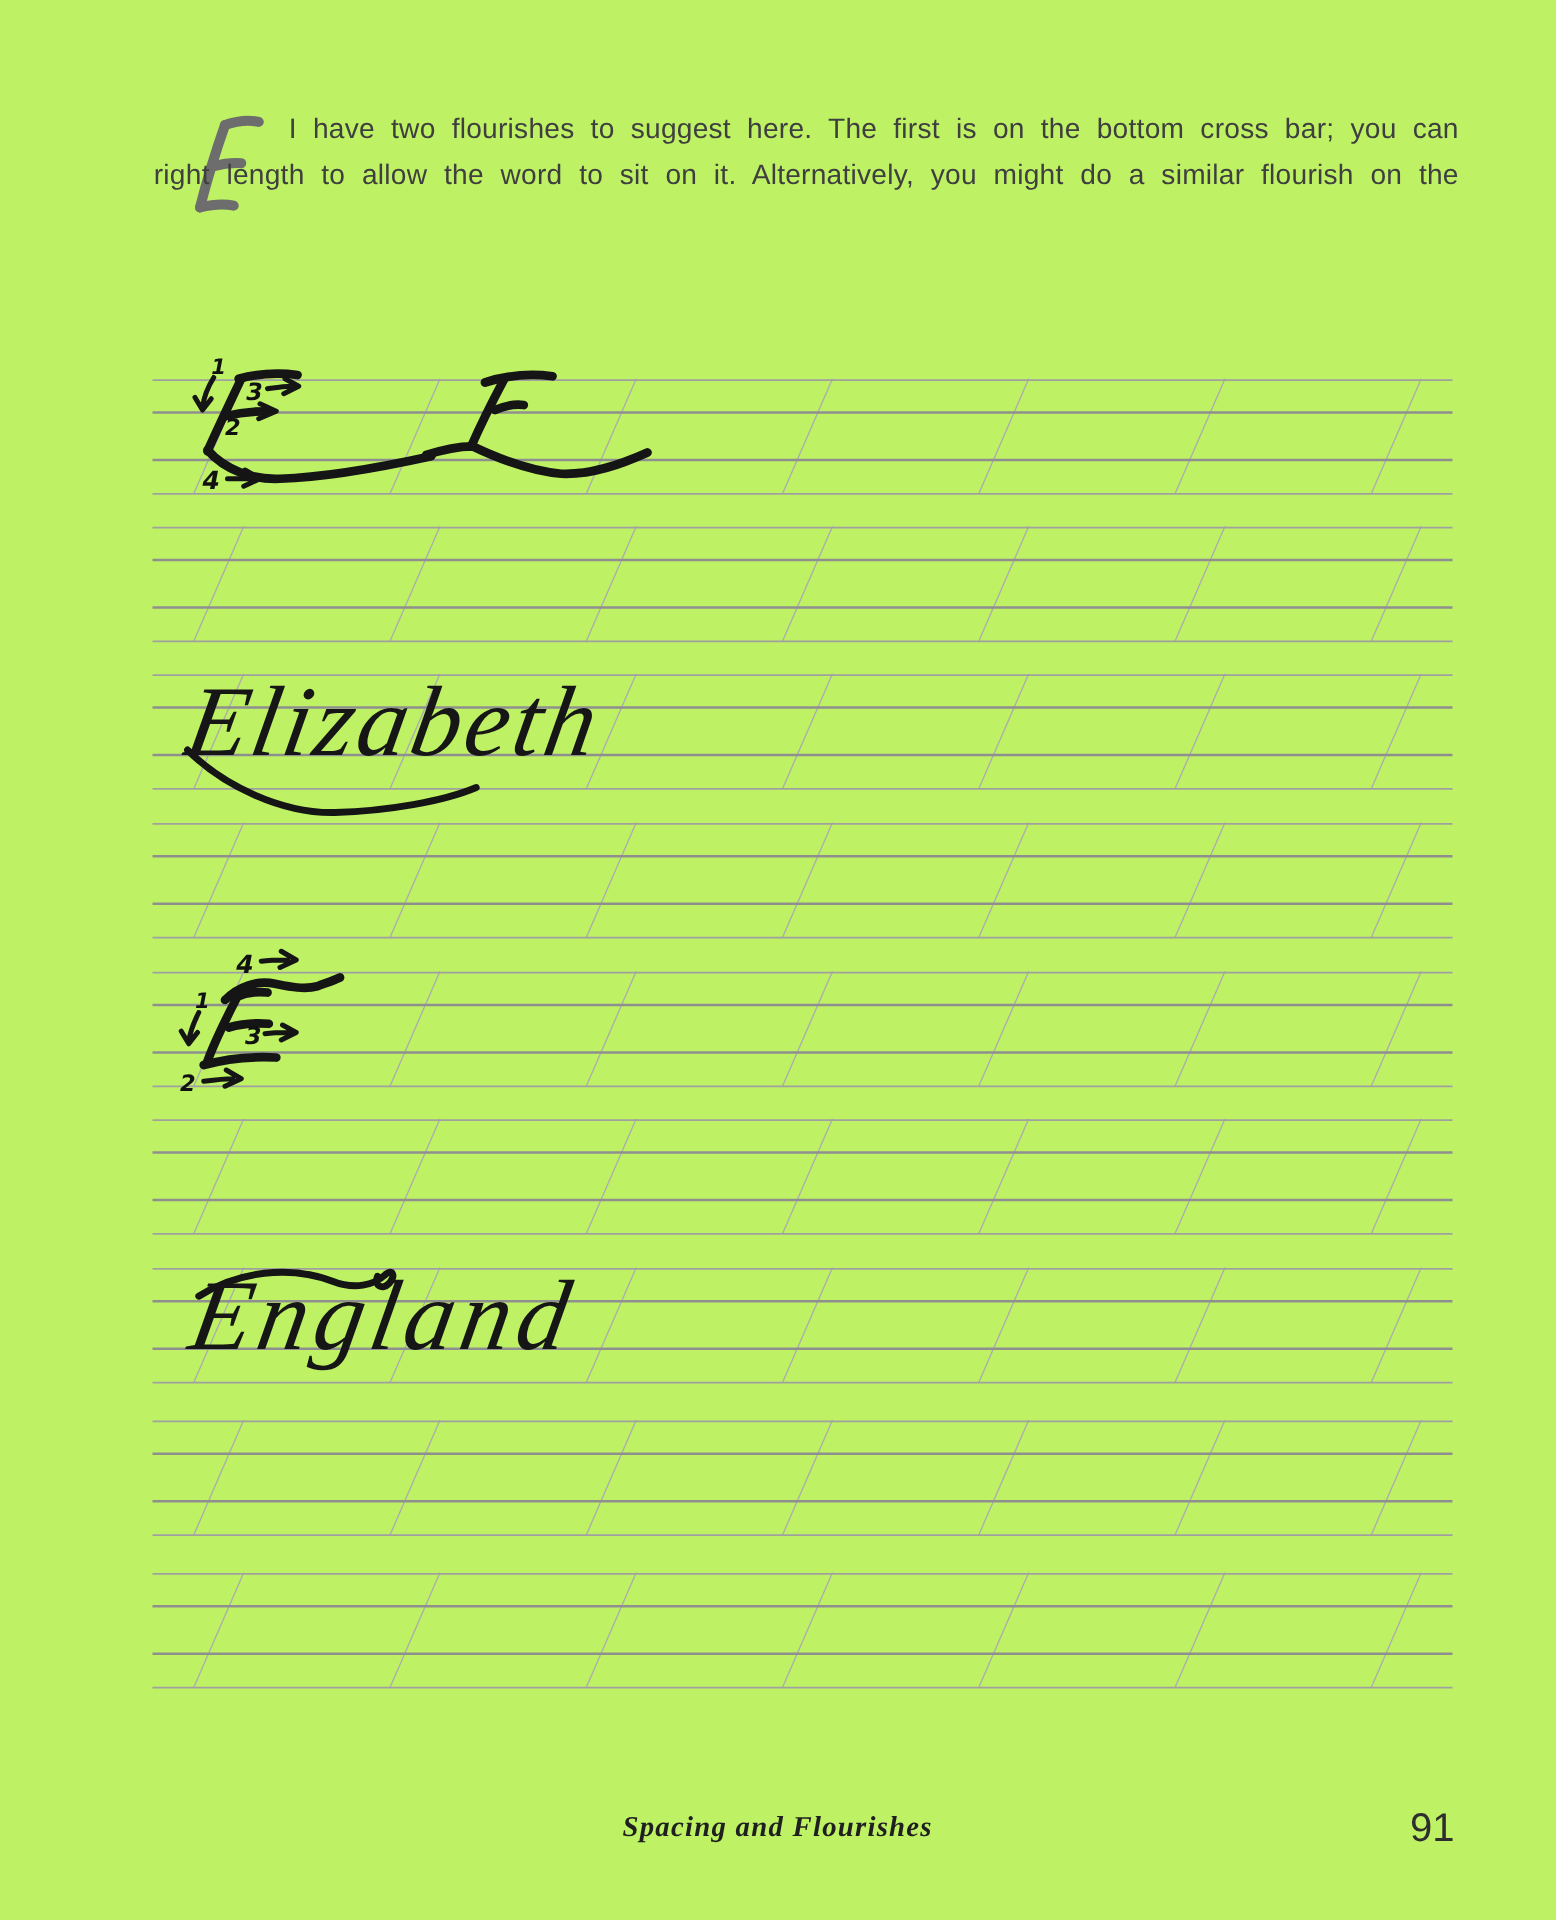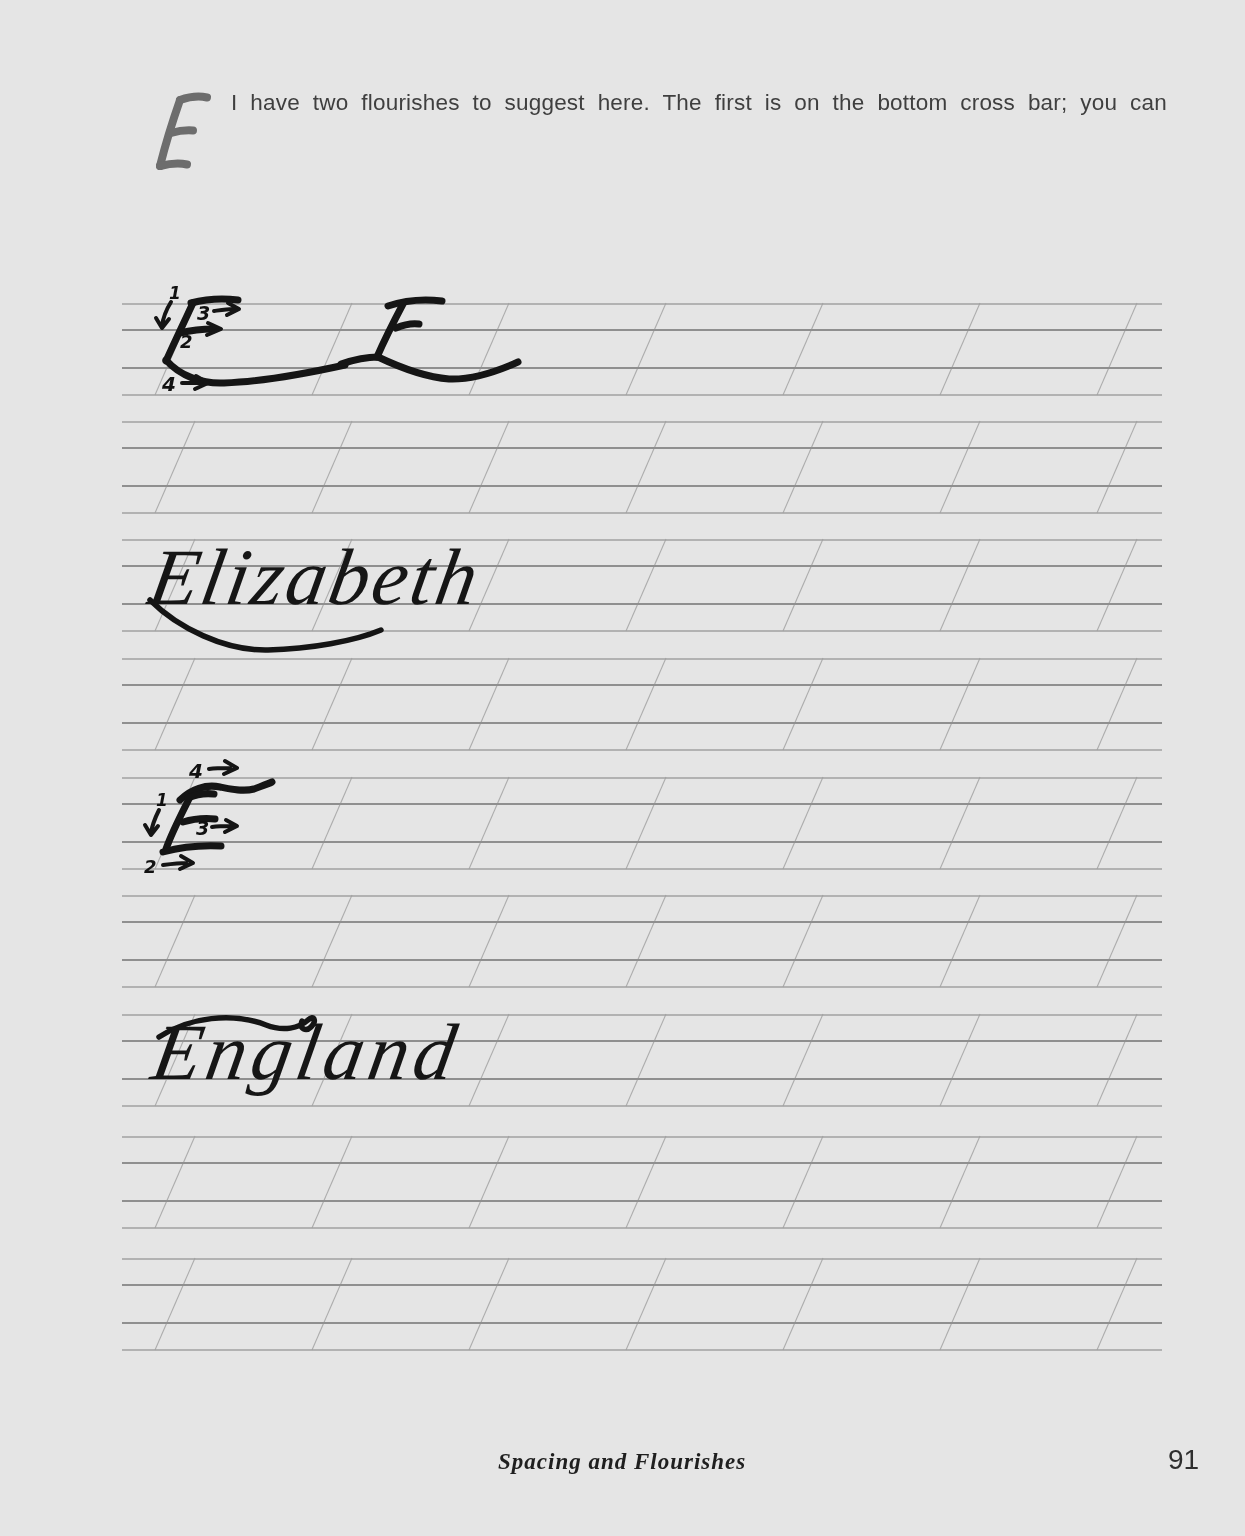--- a/index.html
+++ b/index.html
@@ -1,18 +1,18 @@
 <!DOCTYPE html>
 <html><head>
 <meta charset="utf-8">
 <style>
   html,body{margin:0;padding:0;background:#ffffff;}
   body{width:1245px;height:1536px;position:relative;overflow:hidden;
        font-family:"Liberation Sans",sans-serif;}
-  .page{position:absolute;inset:0;background:#e5e5e5;}
+  .page{position:absolute;inset:0;background:#bef264;}
 
   
   .intro{position:absolute;left:123px;top:84px;width:1044px;
          font-size:22.5px;line-height:37px;color:#3f3f3f;letter-spacing:.2px;}
   .iline{height:37px;white-space:nowrap;}
   .iline.j{white-space:normal;text-align:justify;text-align-last:justify;}
   .iline.indent{padding-left:108px;}
   .dropcap{position:absolute;left:140px;top:90px;overflow:visible;}
   .dropcap path{stroke:#6d6d6d;stroke-width:8;fill:none;stroke-linecap:round;stroke-linejoin:round;}
 
@@ -24,21 +24,21 @@
   .ink{position:absolute;left:0;top:0;pointer-events:none;}
   .stroke{stroke:#151515;stroke-width:7;fill:none;stroke-linecap:round;stroke-linejoin:round;}
   .thin{stroke-width:5.5;}
   .arrow{stroke:#151515;stroke-width:4;fill:none;stroke-linecap:round;stroke-linejoin:round;}
   .numlabel{fill:#111;font-family:"DejaVu Sans",sans-serif;font-style:italic;font-weight:bold;}
   .script{fill:#161616;font-family:"Liberation Serif",serif;font-style:italic;font-size:80px;}
 
   
   .footer-title{position:absolute;left:498px;top:1449px;font-family:"Liberation Serif",serif;
                 font-style:italic;font-weight:bold;font-size:23px;color:#1f1f1f;letter-spacing:1px;}
-  .footer-page{position:absolute;left:1128px;top:1444px;font-size:28px;color:#2e2e2e;margin-left:40px;}
+  .footer-page{position:absolute;left:1128px;top:1444px;font-size:32px;color:#2e2e2e;}
 </style>
 </head>
 <body>
 
 <div class="page">
 
   <div id="guides">
       <svg width="1040" height="94" style="position: absolute; left: 122px; top: 303px;">
         <line x1="73" y1="0" x2="33" y2="92" stroke="#adadad" stroke-width="1.1"></line>
         <line x1="230" y1="0" x2="190" y2="92" stroke="#adadad" stroke-width="1.1"></line>
@@ -159,20 +159,21 @@
     </div>
 
   <svg class="dropcap" width="80" height="90">
     <path d="M40,10 C50,6.5 60,6 67,7.5"></path>
     <path d="M40,10 C33,30 25,56 20,76"></path>
     <path d="M20,76 C30,73.5 40,73 47,74.5"></path>
     <path d="M31,43 C38,41 46,40 53,40.5"></path>
   </svg>
   <div class="intro">
     <div class="iline j indent">I have two flourishes to suggest here. The first is on the bottom cross bar; you can</div>
+    <div class="iline j">right length to allow the word to sit on it. Alternatively, you might do a similar flourish on the</div>
   </div>
 
   <svg class="ink" width="1245" height="1536">
 
     <g>
       <path class="stroke" d="M191,303 C206,299 223,298 238,300"></path>
       <path class="stroke" d="M193,303 C185,320 174,343 166,361"></path>
       <path class="stroke" d="M180,333 C192,330 203,329 214,329"></path>
       <path class="arrow" d="M208,323 L221,329 L207,335"></path>
       <path class="stroke" d="M166,360 C180,376 202,384 224,383 C256,382 304,374 345,365"></path>

